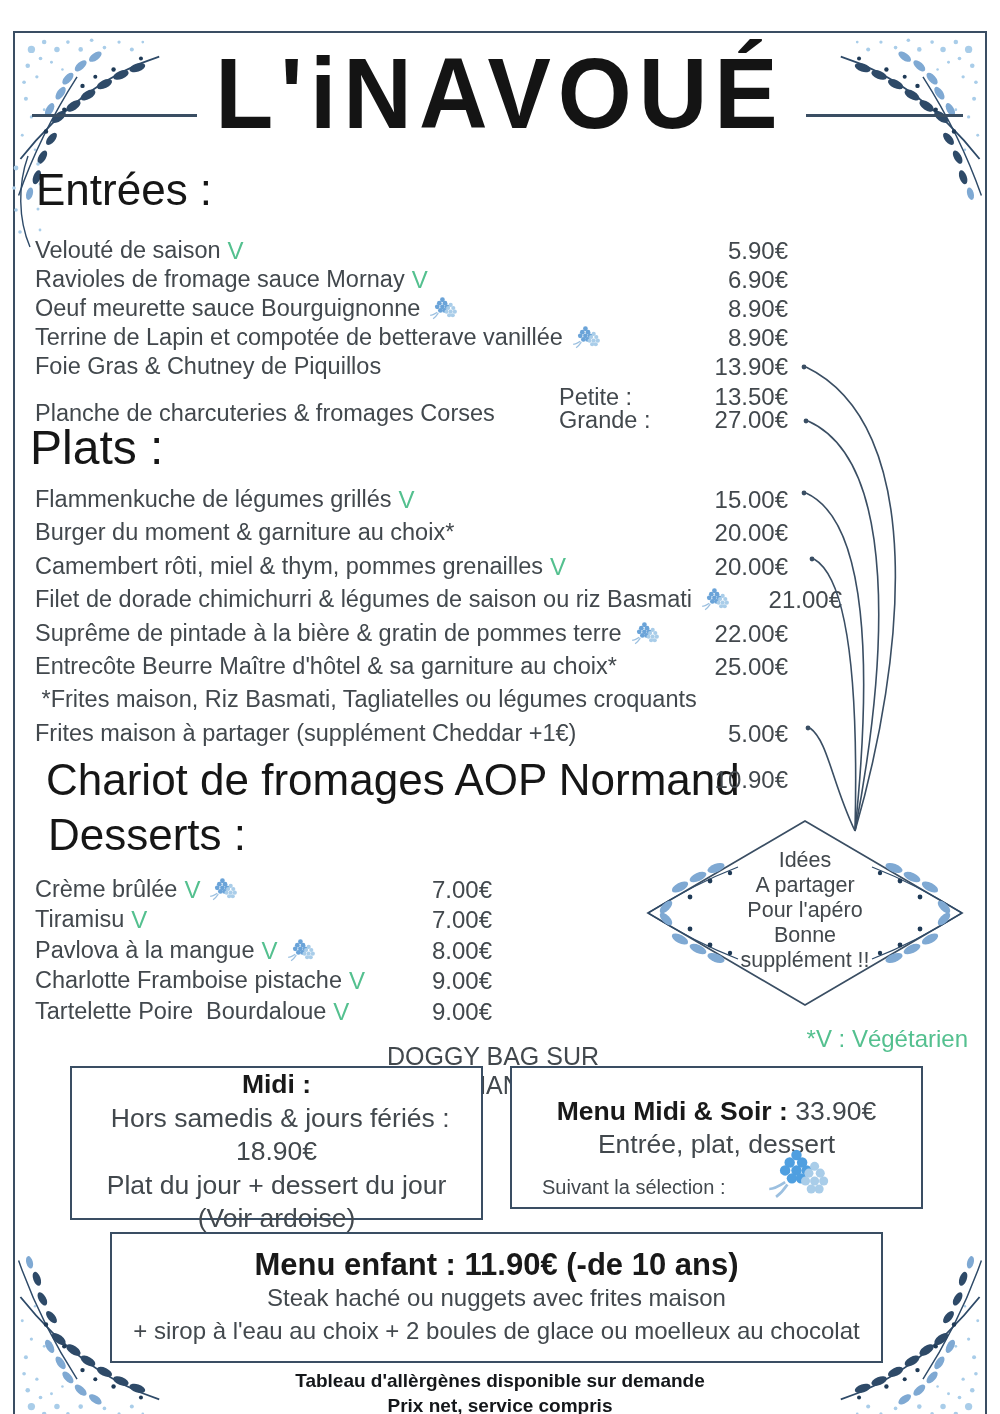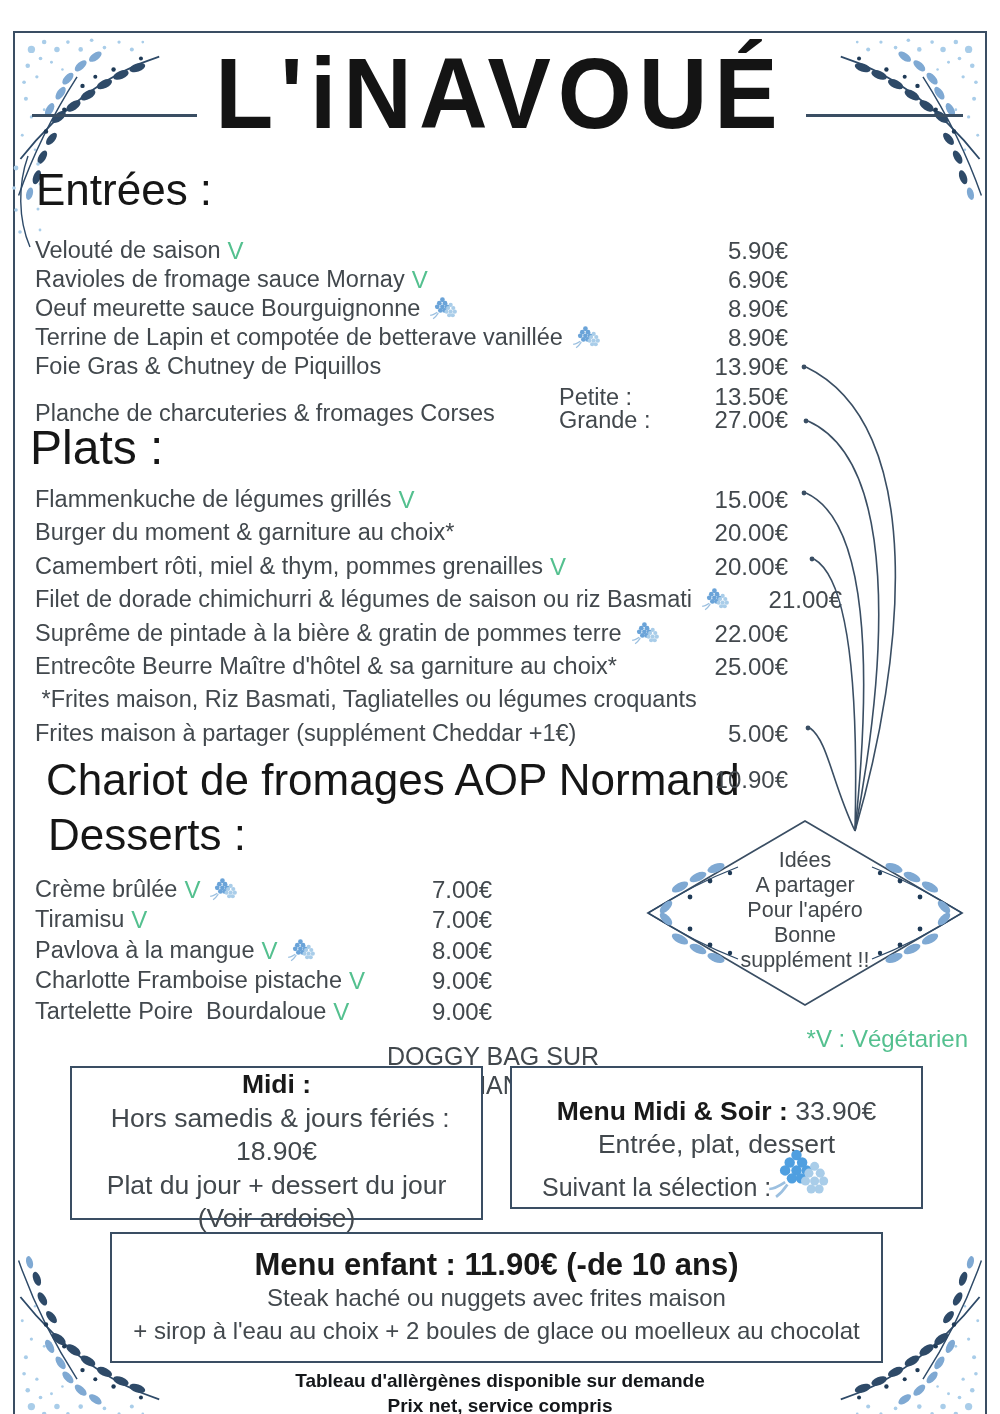--- a/index.html
+++ b/index.html
@@ -56,21 +56,21 @@
   .diamond svg.dshape{position:absolute;inset:0;width:100%;height:100%}
   .diamond-lines{position:absolute;left:0;right:0;top:33px;text-align:center;font-size:21.5px;
                  line-height:25px;color:var(--text)}
   .arrows{position:absolute;left:0;top:0;width:1000px;height:1414px;pointer-events:none}
   .arrow{stroke:var(--frame);stroke-width:1.6;fill:none}
   .arrowdot{fill:var(--frame)}
   .box{position:absolute;border:2.5px solid var(--frame);background:#fff;text-align:center;color:var(--text)}
   .box b{color:#191919}
   #box-midi{left:70px;top:1048px;width:413px;height:154px;font-size:26.5px;line-height:33.5px;padding-top:0}
   #box-mms{left:510px;top:1048px;width:413px;height:143px;font-size:26.5px;line-height:33px;padding-top:27px}
-  #box-mms .sel-line{text-align:left;padding-left:30px;margin-top:10px;font-size:25px}
+  #box-mms .sel-line{text-align:left;padding-left:30px;margin-top:10px;font-size:20px}
   .big-pinecone{position:absolute;right:86px;bottom:6px;width:68px;height:58px}
   #box-enfant{left:110px;top:1214px;width:773px;height:131px;padding-top:14px;font-size:24px;line-height:33px}
   .box-title{font-weight:700;color:#191919;font-size:31px}
   .footer{position:absolute;left:0;right:0;top:1350px;text-align:center;font-size:19px;font-weight:700;
           color:#14171a;line-height:25px}
 </style>
 </head>
 <body>
 
 <div class="page">

